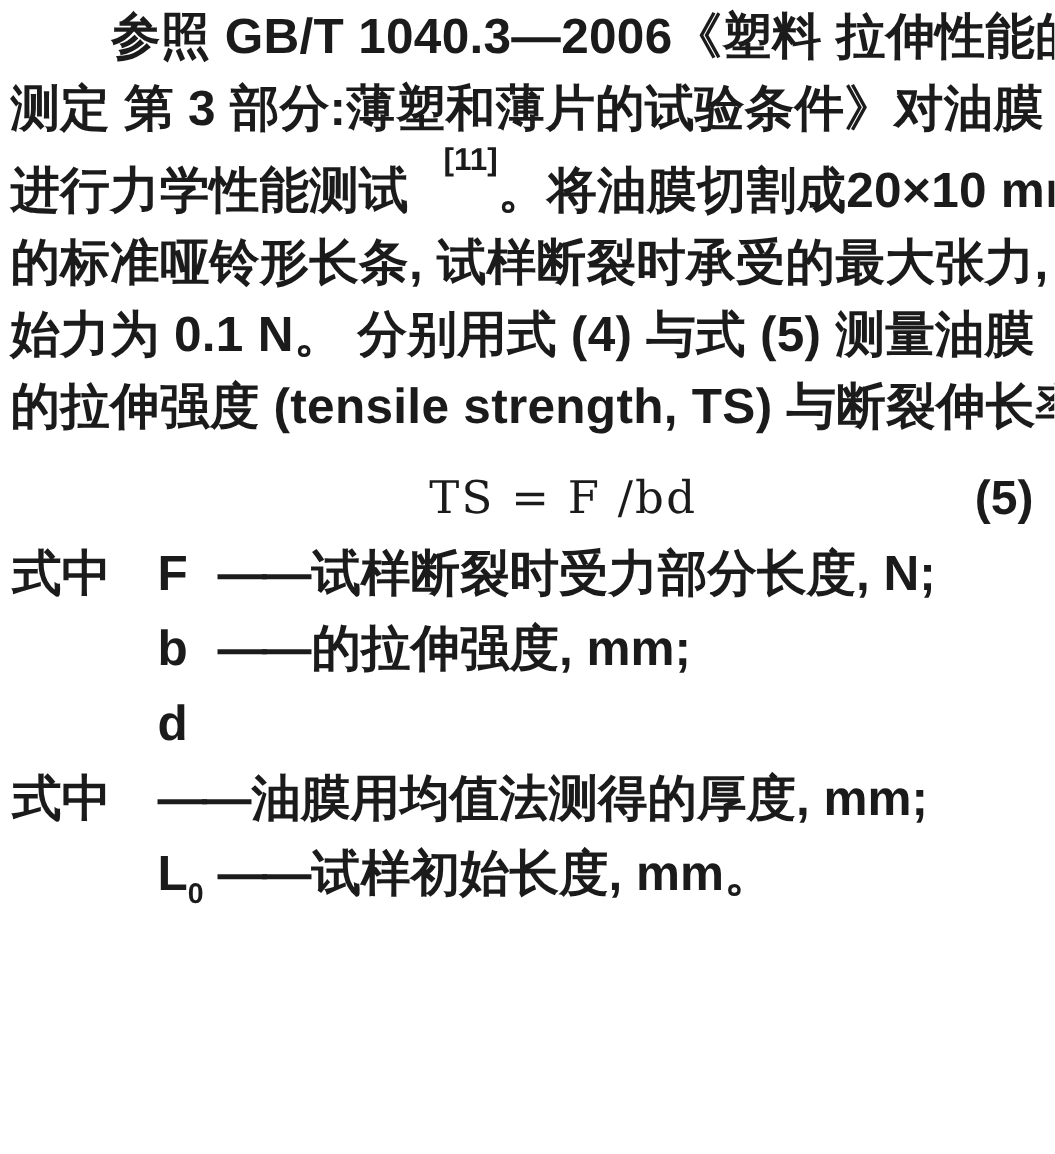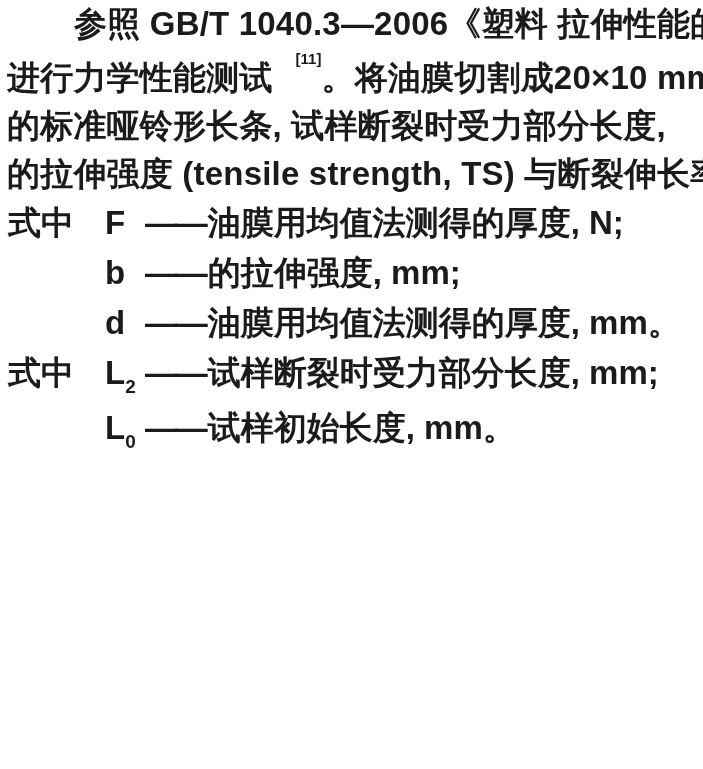--- a/index.html
+++ b/index.html
@@ -17,21 +17,21 @@
   .para {
     padding: 0 6px 0 7px;
     font-size: 33px;
     line-height: 48px;
     letter-spacing: 0.2px;
     white-space: nowrap;
   }
   .para .pline { display: block; }
   .para .pline.indent { text-indent: 67px; }
   sup.ref {
-    font-size: 15px;
+    font-size: 21px;
     font-weight: 600;
     position: relative;
     top: -13px;
     letter-spacing: 0;
     padding-left: 23px;
   }
   
   .eqrow {
     position: relative;
     height: 50px;
@@ -90,50 +90,54 @@
   .defbody { display: inline-block; }
   .dash { letter-spacing: -0.10em; margin-right: 0.10em; }
 </style>
 </head>
 <body>
 
 <div class="page">
 
   <div class="para">
     <span class="pline indent">参照 GB/T 1040.3—2006《塑料 拉伸性能的</span>
+    <span class="pline">测定 第 3 部分:薄塑和薄片的试验条件》对油膜</span>
     <span class="pline">进行力学性能测试<sup class="ref">[11]</sup>。将油膜切割成20×10 mm</span>
-    <span class="pline">的标准哑铃形长条, 试样断裂时受力部分长度,</span>
+    <span class="pline">的标准哑铃形长条, 试样断裂时承受的最大张力,</span>
+    <span class="pline">始力为 0.1 N。 分别用式 (4) 与式 (5) 测量油膜</span>
     <span class="pline">的拉伸强度 (tensile strength, TS) 与断裂伸长率</span>
   </div>
 
+  <div class="eqrow eq5">
+    <span class="formula">TS = F /bd</span>
+    <span class="eqnum">(5)</span>
+  </div>
 
   <div class="defs">
     <div class="defrow">
       <span class="defintro">式中</span>
       <span class="defsym">F</span>
-      <span class="defbody"><span class="dash">——</span><span>油膜用均值法测得的厚度, N;</span></span>
+      <span class="defbody"><span class="dash">——</span><span>试样断裂时受力部分长度, N;</span></span>
     </div>
     <div class="defrow">
       <span class="defintro"></span>
       <span class="defsym">b</span>
       <span class="defbody"><span class="dash">——</span><span>的拉伸强度, mm;</span></span>
     </div>
     <div class="defrow">
       <span class="defintro"></span>
       <span class="defsym">d</span>
-      <span class="defbody"><span class="dash">——</span><span>油膜用均值法测得的厚度, mm。</span></span>
     </div>
   </div>
 
 
   <div class="defs">
     <div class="defrow">
       <span class="defintro">式中</span>
-      <span class="defsym">L<sub>2</sub></span>
-      <span class="defbody"><span class="dash">——</span><span>试样断裂时受力部分长度, mm;</span></span>
+      <span class="defbody"><span class="dash">——</span><span>油膜用均值法测得的厚度, mm;</span></span>
     </div>
     <div class="defrow">
       <span class="defintro"></span>
       <span class="defsym">L<sub>0</sub></span>
       <span class="defbody"><span class="dash">——</span><span>试样初始长度, mm。</span></span>
     </div>
   </div>
 
 </div>
 

